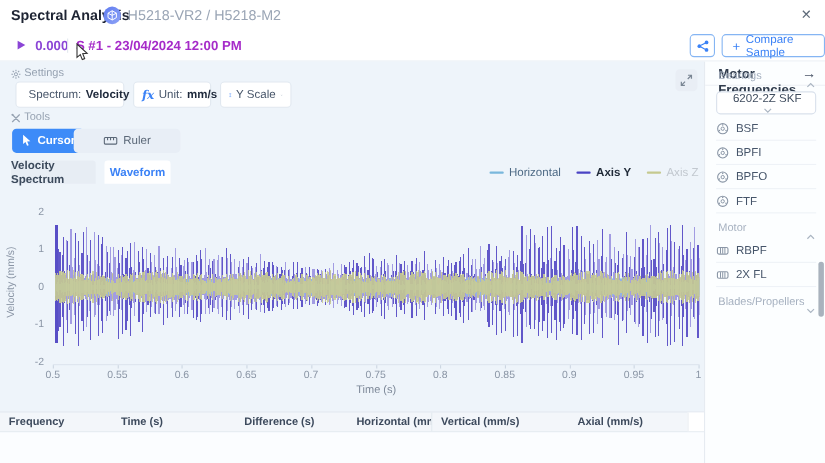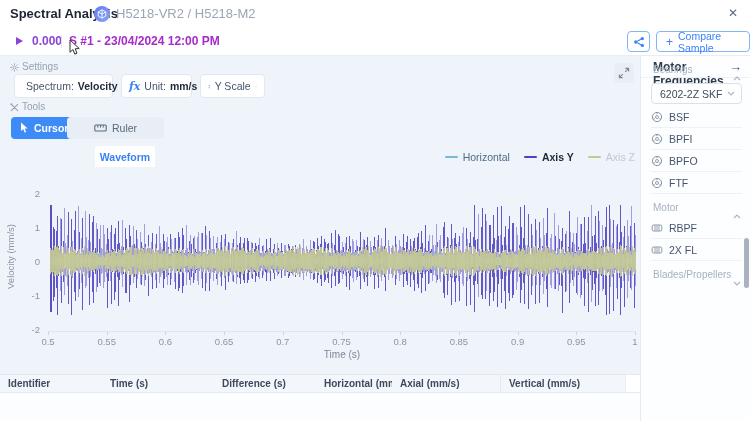--- a/index.html
+++ b/index.html
@@ -75,21 +75,21 @@
 
   
   .sidebar { position:absolute; left:640px; top:56px; width:110px; height:365px; background:#fcfeff; border-left:1px solid #e6ebf1; }
   .sb-title-row { position:absolute; left:0; top:0; width:110px; height:22px; border-bottom:1px solid #edf1f6; }
   .sb-title { position:absolute; left:12px; top:4px; font-size:12px; font-weight:bold; color:#2f3b4c; }
   .sb-arrow { position:absolute; right:9px; top:3px; font-size:13px; color:#4a5568; cursor:pointer; }
   .sb-sec-hdr { position:relative; height:17px; margin-top:6px; cursor:pointer; }
   .sb-sec-name { position:absolute; left:12px; top:2px; font-size:10px; color:#a6b1c0; }
   .sb-chev { position:absolute; right:9px; top:5px; }
   .sb-dropdown { position:relative; margin:4px 8px 2px 10px; height:21px; border:1px solid #d9e1ec; border-radius:4px;
-                 background:#fff; display:flex; align-items:center; padding:0 6px 0 8px; cursor:pointer; }
+                 background:#fff; display:flex; align-items:center; padding:0 6px 0 8px; cursor:pointer;flex-direction:column; }
   .sb-dd-label { flex:1; font-size:10.5px; color:#3f4c5e; }
   .fitem { position:relative; height:22px; margin:0 8px 0 10px; display:flex; align-items:center; gap:6px;
            border-bottom:1px solid #eef2f7; cursor:pointer; }
   .fitem-label { font-size:10.5px; color:#46556a; }
 
   
   .pg-scroll { position:absolute; right:1px; top:238px; width:5px; height:50px; background:#a9b2bd; border-radius:3px; cursor:pointer; }
   .mouse-cursor { position:absolute; left:69px; top:39px; z-index:50; pointer-events:none; }
 </style>
 </head>
@@ -195,20 +195,21 @@
       <span>Cursor</span>
     </div>
     <div class="ruler-btn">
       <svg width="13" height="10" viewBox="0 0 13 10">
           <rect x="0.8" y="2" width="11.4" height="6" rx="1" fill="none" stroke="#5b6878" stroke-width="1.1"></rect>
           <path d="M3.8 2 V4.6 M6.5 2 V4.6 M9.2 2 V4.6" stroke="#5b6878" stroke-width="1"></path>
         </svg>
       <span>Ruler</span>
     </div>
 
+    <div class="tab tab-inactive">Velocity Spectrum</div>
     <div class="tab tab-active">Waveform</div>
 
     <div class="legend" id="legend">
         <span class="legend-item">
           <span class="legend-line" style="background:#79b7dc"></span>
           <span class="legend-label">Horizontal</span>
         </span>
         <span class="legend-item legend-bold">
           <span class="legend-line" style="background:#4a43c4"></span>
           <span class="legend-label">Axis Y</span>
@@ -255,26 +256,26 @@
         <span class="xtickmark" style="left: 517.6px;"></span>
         <span class="xtick" style="left: 502.6px;">0.9</span>
         <span class="xtickmark" style="left: 576.3px;"></span>
         <span class="xtick" style="left: 561.3px;">0.95</span>
         <span class="xtickmark" style="left: 635px;"></span>
         <span class="xtick" style="left: 620px;">1</span>
       </div>
     <div class="xlabel">Time (s)</div>
 
     <div class="thead" id="thead">
-        <div class="th" style="width: 102px;">Identifier</div>
+        <div class="th" style="width: 102px;">Frequency</div>
         <div class="th" style="width: 112px;">Time (s)</div>
         <div class="th" style="width: 102px;">Difference (s)</div>
         <div class="th" style="width: 76px;">Horizontal (mm/s)</div>
+        <div class="th th-sep" style="width: 125px;">Vertical (mm/s)</div>
         <div class="th" style="width: 108px;">Axial (mm/s)</div>
-        <div class="th th-sep" style="width: 125px;">Vertical (mm/s)</div>
         <div class="th-fill"></div>
       </div>
     <div class="tbody"></div>
   </div>
 
   <div class="sidebar">
     <div class="sb-title-row">
       <span class="sb-title">Motor Frequencies</span>
       <span class="sb-arrow">→</span>
     </div>

